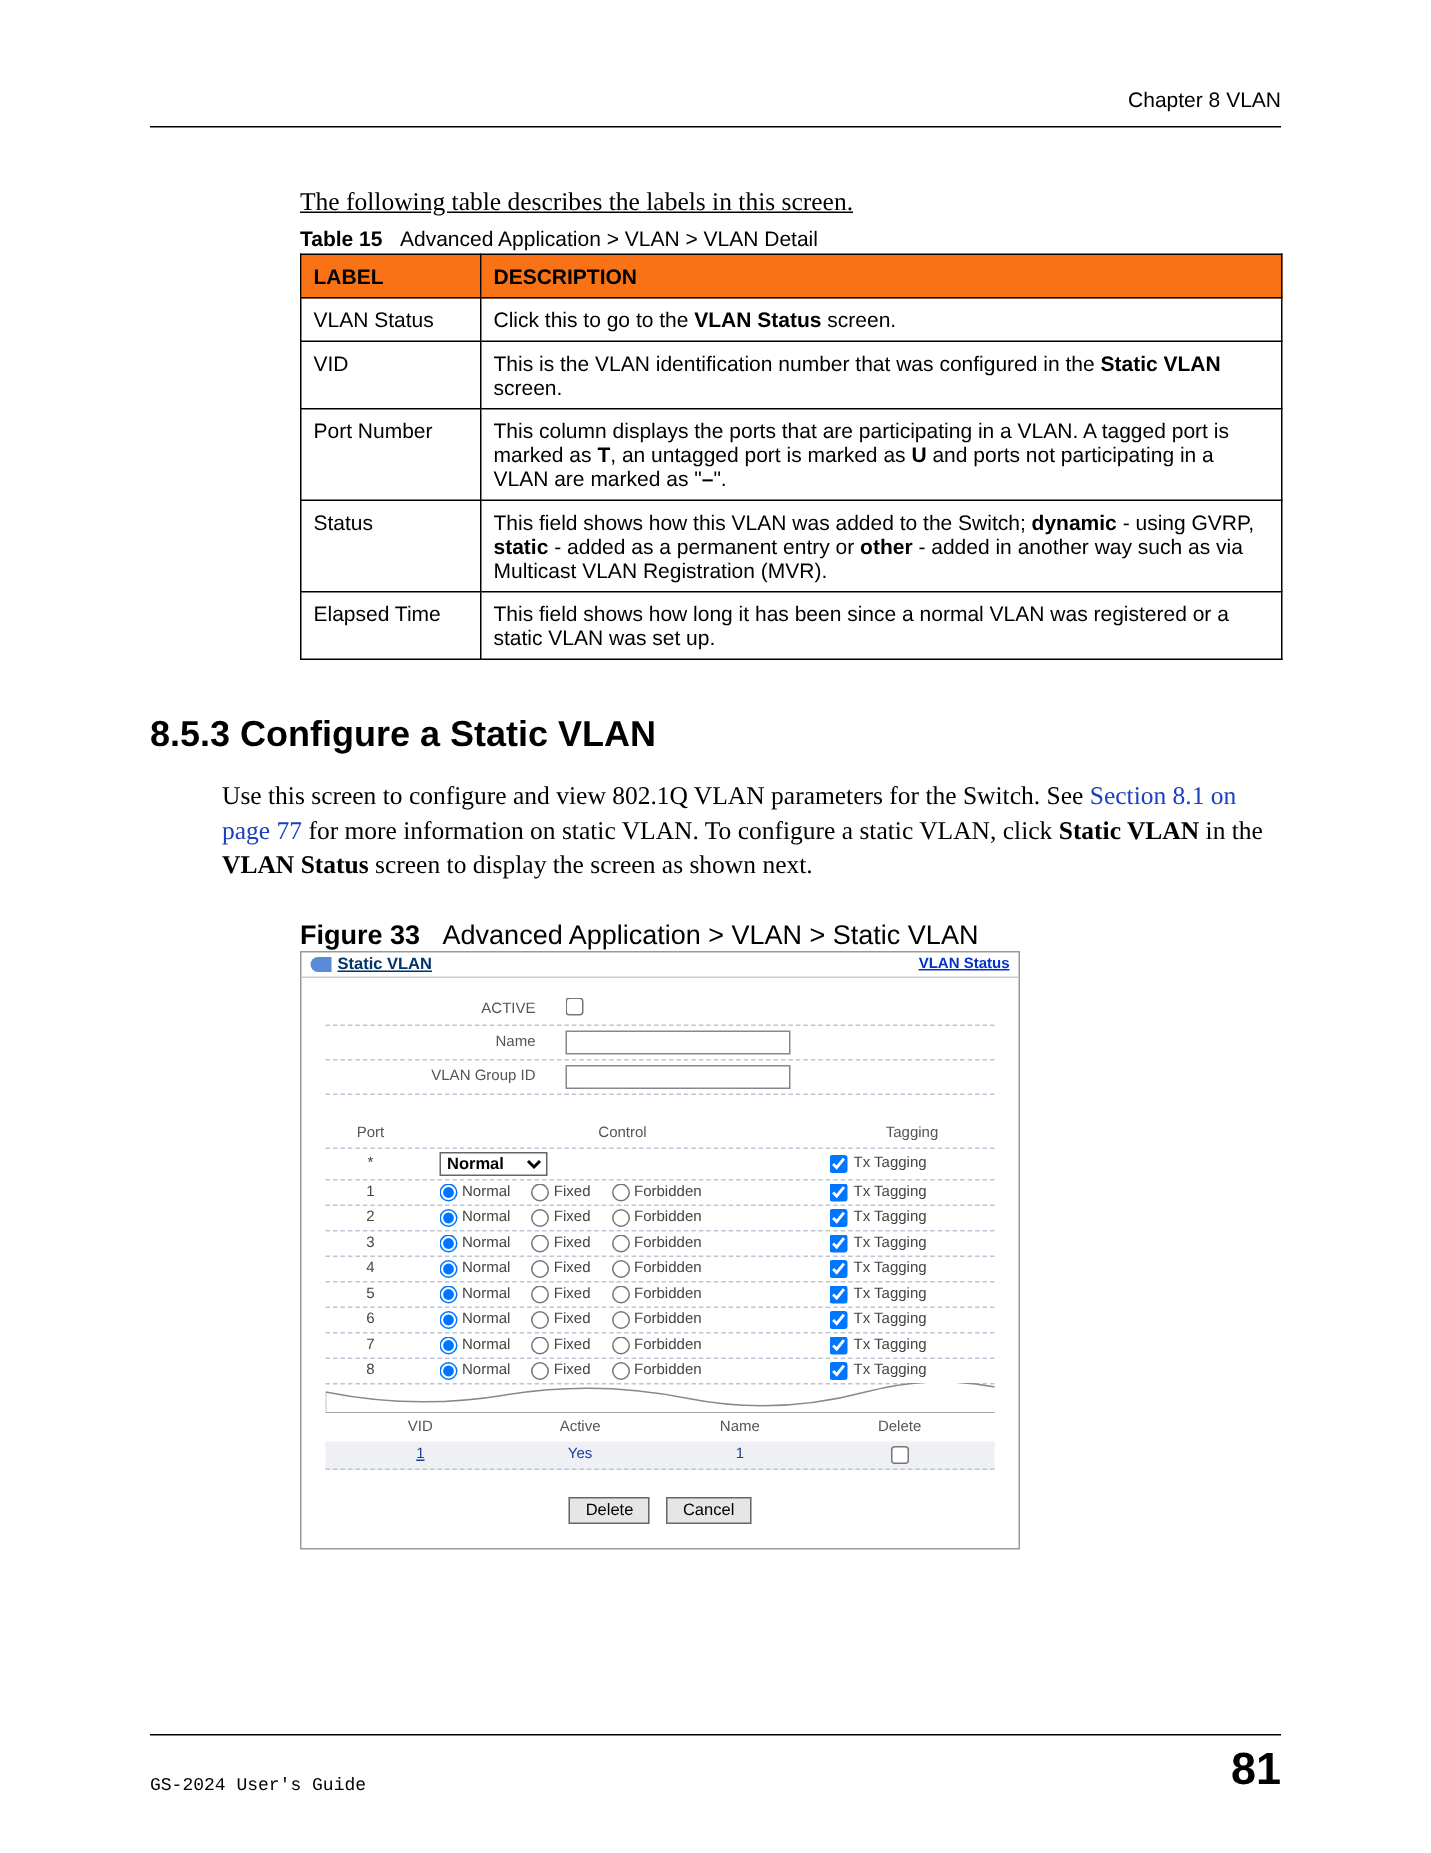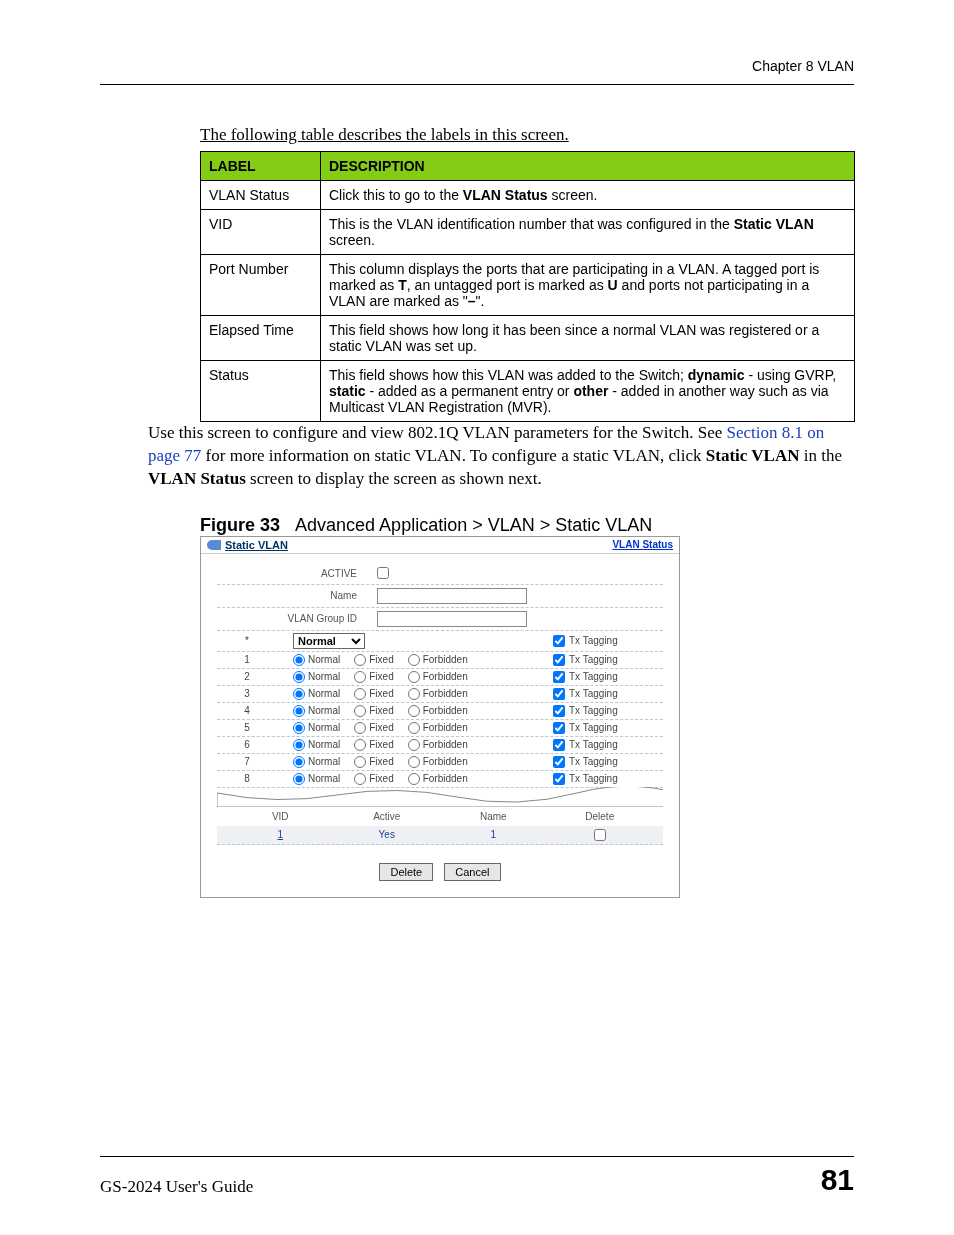--- a/index.html
+++ b/index.html
@@ -48,21 +48,21 @@
       font-size: 14px;
     }
     table.desc-table th, table.desc-table td {
       border: 1px solid #000;
       padding: 6px 8px;
       text-align: left;
       vertical-align: top;
     }
     table.desc-table th {
       font-weight: bold;
-      background: #84cc16;
+      background: #f97316;
     }
     .section-heading {
       font-family: Arial, sans-serif;
       font-size: 24px;
       font-weight: bold;
       margin-top: 36px;
       margin-bottom: 16px;
     }
     .section-body {
       font-size: 17px;
@@ -221,42 +221,45 @@
       bottom: 38px;
       left: 100px;
       right: 100px;
       border-top: 1px solid #000;
       display: flex;
       justify-content: space-between;
       align-items: flex-end;
       padding-top: 6px;
     }
     .footer-left {
-      font-family: Liberation Serif, serif;
-      font-size: 17px;
+      font-family: Liberation Mono, monospace;
+      font-size: 12px;
     }
     .footer-right {
       font-family: Arial, sans-serif;
       font-size: 30px;
       font-weight: bold;
     }
     input[type=checkbox], input[type=radio] {
       width: 12px; height: 12px;
       cursor: pointer;
     }
   </style>
 </head>
 <body>
 
 <div class="page">
   <div class="chapter-header">Chapter 8 VLAN</div>
   <hr class="hr-top">
 
   <p class="intro-text">The following table describes the labels in this screen.</p>
 
+  <p class="table-caption">
+    <b>Table 15</b>&nbsp;&nbsp;&nbsp;<span>Advanced Application &gt; VLAN &gt; VLAN Detail</span>
+  </p>
 
   <table class="desc-table">
     <thead>
       <tr>
         <th style="width:120px">LABEL</th>
         <th>DESCRIPTION</th>
       </tr>
     </thead>
     <tbody>
       <tr>
@@ -265,30 +268,31 @@
       </tr>
       <tr>
         <td>VID</td>
         <td><span>This is the VLAN identification number that was configured in the </span><b>Static VLAN</b><span> screen.</span></td>
       </tr>
       <tr>
         <td>Port Number</td>
         <td><span>This column displays the ports that are participating in a VLAN. A tagged port is marked as </span><b>T</b><span>, an untagged port is marked as </span><b>U</b><span> and ports not participating in a VLAN are marked as "</span><b>–</b><span>".</span></td>
       </tr>
       <tr>
+        <td>Status</td>
+        <td><span>This field shows how this VLAN was added to the Switch; </span><b>dynamic</b><span> - using GVRP, </span><b>static</b><span> - added as a permanent entry or </span><b>other</b><span> - added in another way such as via Multicast VLAN Registration (MVR).</span></td>
+      </tr>
+      <tr>
         <td>Elapsed Time</td>
         <td>This field shows how long it has been since a normal VLAN was registered or a static VLAN was set up.</td>
       </tr>
-      <tr>
-        <td>Status</td>
-        <td><span>This field shows how this VLAN was added to the Switch; </span><b>dynamic</b><span> - using GVRP, </span><b>static</b><span> - added as a permanent entry or </span><b>other</b><span> - added in another way such as via Multicast VLAN Registration (MVR).</span></td>
-      </tr>
     </tbody>
   </table>
 
+  <h2 class="section-heading">8.5.3  Configure a Static VLAN</h2>
 
   <p class="section-body">
     <span>Use this screen to configure and view 802.1Q VLAN parameters for the Switch. See </span><span class="link">Section 8.1 on page 77</span><span> for more information on static VLAN. To configure a static VLAN, click </span><b>Static VLAN</b><span> in the </span><b>VLAN Status</b><span> screen to display the screen as shown next.</span>
   </p>
 
   <p class="figure-caption">
     <b>Figure 33</b>&nbsp;&nbsp;&nbsp;<span>Advanced Application &gt; VLAN &gt; Static VLAN</span>
   </p>
 
   <div class="figure-box">
@@ -307,20 +311,25 @@
       </div>
       <div class="fb-row">
         <div class="fb-row-label">Name</div>
         <div class="fb-row-input"><input type="text" style=""></div>
       </div>
       <div class="fb-row">
         <div class="fb-row-label">VLAN Group ID</div>
         <div class="fb-row-input"><input type="text" style=""></div>
       </div>
 
+      <div class="fb-head">
+        <div class="col-port">Port</div>
+        <div class="col-control">Control</div>
+        <div class="col-tag">Tagging</div>
+      </div>
 
       <div class="fb-prow">
         <div class="col-port">*</div>
         <div class="col-control">
           <select>
             <option>Normal</option>
           </select>
         </div>
         <div class="col-tag">
           <input type="checkbox" checked="" style="">

